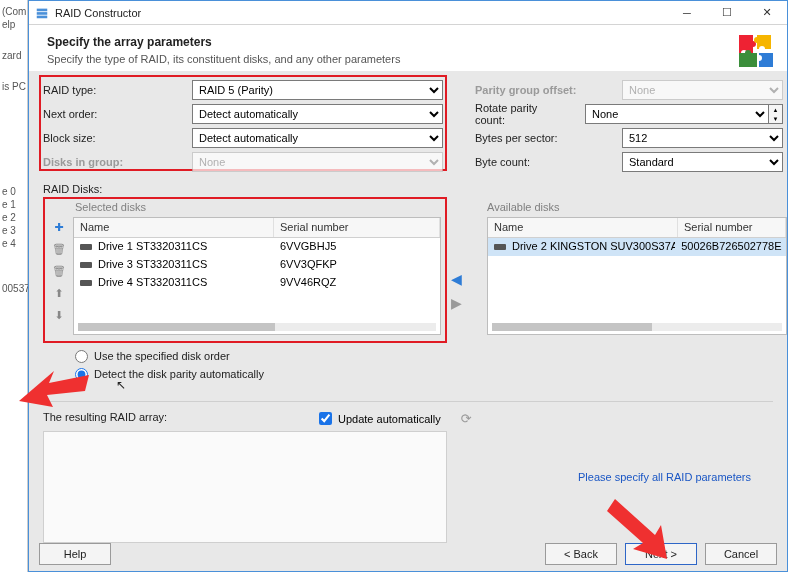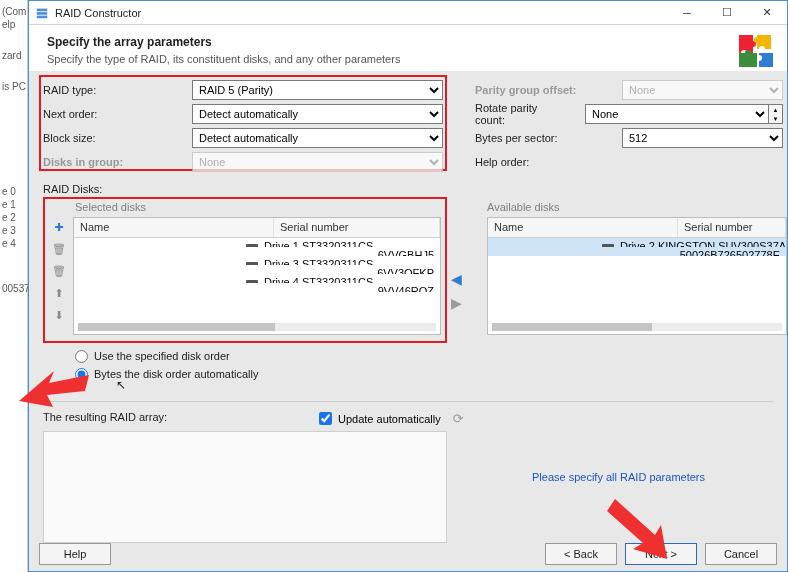--- a/index.html
+++ b/index.html
@@ -37,45 +37,45 @@
 
   .icon-col { position:absolute; left:22px; top:148px; width:16px; }
   .icon-col .ic { width:16px; height:16px; margin-bottom:6px; display:flex; align-items:center; justify-content:center; color:#888; }
   .icon-col .ic.add { color:#2e7cd6; }
 
   .grid { position:absolute; background:#ffffff; border:1px solid #bdbdbd; }
   .grid.left { left:44px; top:146px; width:368px; height:118px; }
   .grid.right { left:458px; top:146px; width:300px; height:118px; }
   .grid .gh { display:flex; height:20px; background:#f7f7f7; border-bottom:1px solid #d0d0d0; }
   .grid .gh .gc { padding:3px 6px; border-right:1px solid #e0e0e0; color:#333; }
-  .grid .gr { display:flex; height:18px; align-items:flex-end;flex-direction:column; }
+  .grid .gr { display:flex; height:18px; align-items:flex-start; }
   .grid .gr .gc { padding:2px 6px; white-space:nowrap; overflow:hidden; }
   .grid .disk-ico { display:inline-block; width:12px; height:6px; background:#555; border-radius:1px; margin-right:6px; vertical-align:middle; }
   .grid.right .gr.sel { background:#cfe4f7; }
   .grid .hscroll { position:absolute; left:4px; right:4px; bottom:3px; height:8px; background:#ececec; }
   .grid .hscroll .thumb { position:absolute; left:0; top:0; height:8px; width:55%; background:#c4c4c4; }
 
   .swap { position:absolute; left:422px; top:200px; display:flex; flex-direction:column; gap:8px; }
   .swap .arw { font-size:14px; }
   .swap .arw.blue { color:#2e7cd6; }
   .swap .arw.gray { color:#9a9a9a; }
 
   .radios { position:absolute; left:46px; top:276px; }
   .radios label { display:flex; align-items:center; gap:6px; height:18px; color:#222; }
   input[type=radio] { accent-color:#1a73e8; margin:0; }
   .cursor { position:absolute; left:87px; top:307px; color:#222; font-size:12px; pointer-events:none; }
 
   .sep { position:absolute; left:14px; right:14px; top:330px; border-top:1px solid #cfcfcf; }
   .result-label { position:absolute; left:14px; top:340px; color:#222; }
-  .autoupd { position:absolute; left:290px; top:340px; display:flex; align-items:center; gap:6px; }
+  .autoupd { position:absolute; left:290px; top:340px; display:flex; align-items:center; gap:14px; }
   input[type=checkbox] { accent-color:#1a73e8; margin:0; }
   .refresh-ico { color:#9a9a9a; font-size:13px; margin-left:6px; }
 
   .result-box { position:absolute; left:14px; top:360px; width:404px; height:112px; background:#fafafa; border:1px solid #cfcfcf; }
-  .please { position:absolute; left:503px; top:400px; color:#1a56c4; }
+  .please { position:absolute; left:549px; top:400px; color:#1a56c4; }
 
   .buttons { position:absolute; left:0; right:0; bottom:0; height:30px; display:flex; align-items:center; padding:0 10px 4px 10px; gap:8px; }
   .buttons .spacer { flex:1; }
   button.btn { height:22px; min-width:72px; background:#f4f4f4; border:1px solid #9a9a9a; padding:0 12px; color:#222; }
   button.btn.primary { border:1px solid #2e66c7; }
 
   .arrow-red { position:absolute; pointer-events:none; }
 </style>
 </head>
 <body>
@@ -156,21 +156,22 @@
               <div>▲</div>
               <div>▼</div>
             </div>
         </div>
       </div>
       <div class="row">
         <span class="fld-label">Bytes per sector:</span>
         <select class="fld"><option>512</option></select>
       </div>
       <div class="row">
-        <span class="fld-label">Help order:</span>
+        <span class="fld-label">Byte count:</span>
+        <select class="fld"><option>Standard</option></select>
       </div>
     </div>
 
     <div class="raid-disks-label">RAID Disks:</div>
     <div class="redbox2"></div>
     <div class="sel-label">Selected disks</div>
     <div class="avail-label">Available disks</div>
 
     <div class="icon-col">
       <div class="ic add">✚</div>
@@ -221,21 +222,21 @@
         </div>
     </div>
 
     <div class="radios">
       <label>
           <input type="radio" name="do" style="">
           <span>Use the specified disk order</span>
         </label>
       <label>
           <input type="radio" name="do" checked="" style="">
-          <span>Bytes the disk order automatically</span>
+          <span>Detect the disk parity automatically</span>
         </label>
     </div>
     <div class="cursor">↖</div>
 
     <div class="sep"></div>
     <div class="result-label">The resulting RAID array:</div>
     <div class="autoupd">
       <label style="display:flex;align-items:center;gap:6px">
         <input type="checkbox" checked="" style="">
           <span>Update automatically</span>

